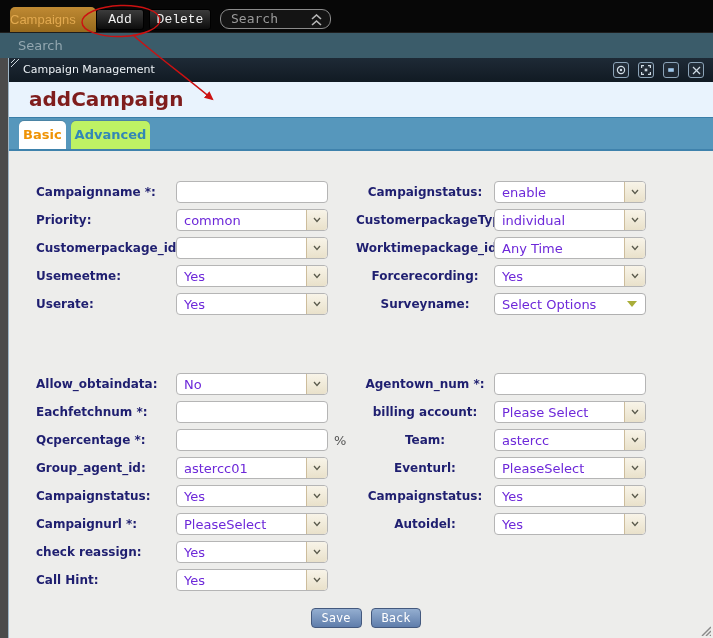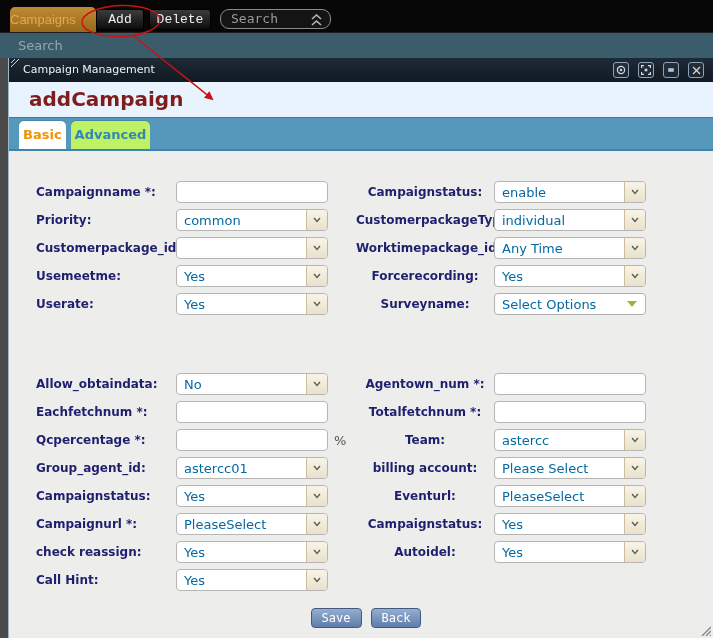--- a/index.html
+++ b/index.html
@@ -111,21 +111,21 @@
     width:152px; height:22px; border:1px solid #b5b5b5; border-radius:4px;
     background:#fff; font-family:"DejaVu Sans",sans-serif; font-size:13px;
     padding:0 7px; color:#333; outline:none;
   }
   .fselect {
     width:152px; height:22px; border:1px solid #b5b5b5; border-radius:4px;
     background:#fff; display:flex; align-items:center; cursor:pointer;
     overflow:hidden;
   }
   .fvalue {
-    flex:1; font-size:13px; color:#0369a1; padding-left:7px;
+    flex:1; font-size:13px; color:#6d28d9; padding-left:7px;
     white-space:nowrap; overflow:hidden;
   }
   .fbtn {
     width:21px; height:20px;
     background:linear-gradient(#f8f4e8,#e9e1ca);
     border-left:1px solid #cdbd9c; border-radius:0 3px 3px 0;
     display:flex; align-items:center; justify-content:center;
   }
   .fcombo {
     width:152px; height:22px; border:1px solid #b0b0b0; border-radius:4px;
@@ -399,38 +399,34 @@
             <span class="fvalue">Select Options</span>
             <span class="tri"></span>
           </div>
         </div>
         <div class="spacer"></div>
         <div class="form-row">
           <label class="flabel">Agentown_num *:</label>
           <input type="text" class="ftext" style="">
         </div>
         <div class="form-row">
-          <label class="flabel">Totalfetchnum *:</label>
-          <input type="text" class="ftext" style="">
+          <label class="flabel">billing account:</label>
+          <div class="fselect">
+            <span class="fvalue">Please Select</span>
+            <span class="fbtn">
+              <svg width="8" height="6" viewBox="0 0 8 6">
+                <polyline points="1,1 4,4.5 7,1" fill="none" stroke="#5c5c4e" stroke-width="1.3"></polyline>
+              </svg>
+            </span>
+          </div>
         </div>
         <div class="form-row">
           <label class="flabel">Team:</label>
           <div class="fselect">
             <span class="fvalue">astercc</span>
-            <span class="fbtn">
-              <svg width="8" height="6" viewBox="0 0 8 6">
-                <polyline points="1,1 4,4.5 7,1" fill="none" stroke="#5c5c4e" stroke-width="1.3"></polyline>
-              </svg>
-            </span>
-          </div>
-        </div>
-        <div class="form-row">
-          <label class="flabel">billing account:</label>
-          <div class="fselect">
-            <span class="fvalue">Please Select</span>
             <span class="fbtn">
               <svg width="8" height="6" viewBox="0 0 8 6">
                 <polyline points="1,1 4,4.5 7,1" fill="none" stroke="#5c5c4e" stroke-width="1.3"></polyline>
               </svg>
             </span>
           </div>
         </div>
         <div class="form-row">
           <label class="flabel">Eventurl:</label>
           <div class="fselect">

